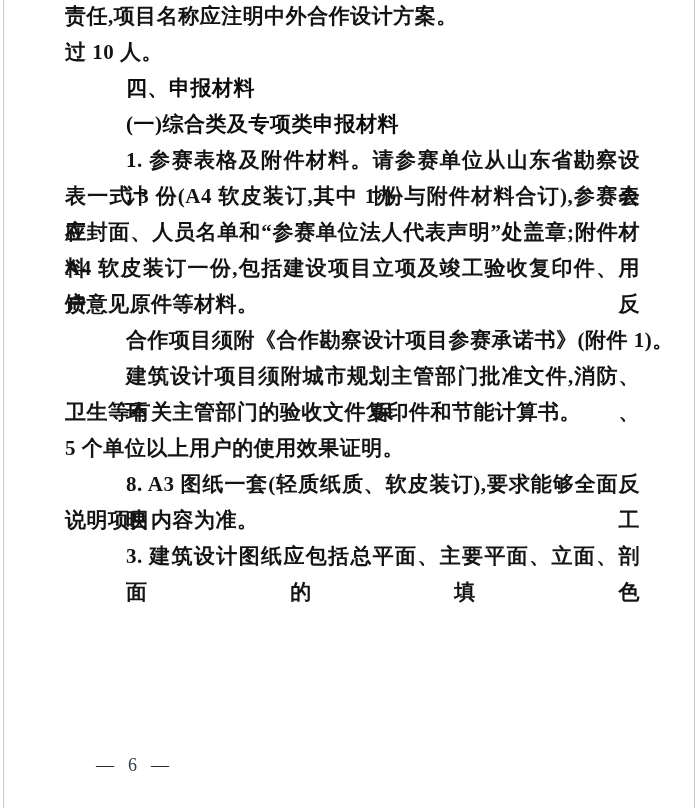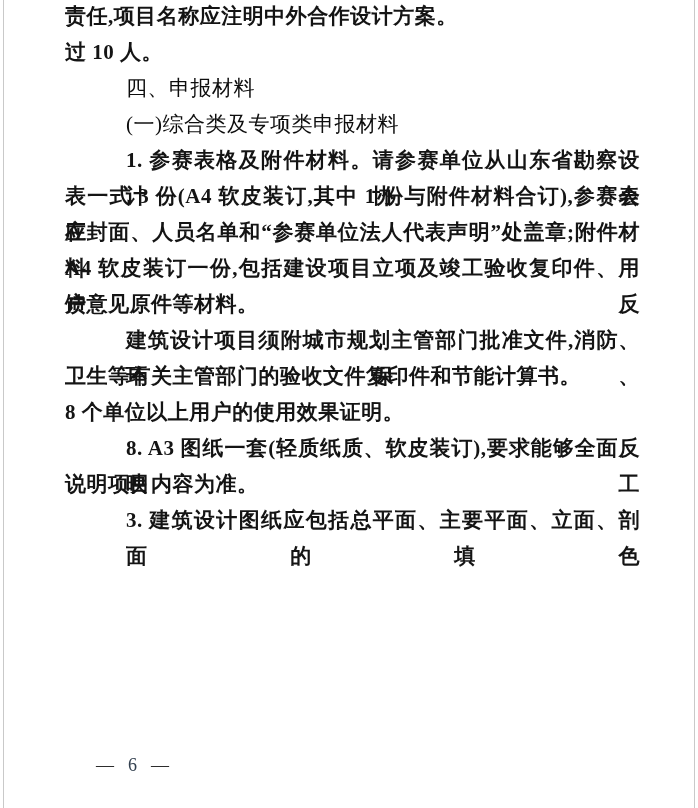--- a/index.html
+++ b/index.html
@@ -43,21 +43,21 @@
   .doc-line.fill {
     white-space: normal;
     text-align: justify;
     text-align-last: justify;
   }
   .doc-line.indent {
     padding-left: 61px;
     box-sizing: border-box;
   }
   .doc-line.bold {
-    font-weight: 400;
+    font-weight: 700;
     color: #0d0d0d;
   }
 
   .page-footer {
     position: absolute;
     left: 96px;
     top: 753px;
     font-size: 18px;
     line-height: 24px;
     color: #2a2a2a;
@@ -84,23 +84,24 @@
   <div class="doc-body">
       <div class="doc-line">责任,项目名称应注明中外合作设计方案。</div>
       <div class="doc-line">过 10 人。</div>
       <div class="doc-line indent bold">四、申报材料</div>
       <div class="doc-line indent bold">(一)综合类及专项类申报材料</div>
       <div class="doc-line indent fill">1. 参赛表格及附件材料。请参赛单位从山东省勘察设计协会</div>
       <div class="doc-line fill">表一式 3 份(A4 软皮装订,其中 1 份与附件材料合订),参赛表应</div>
       <div class="doc-line fill">在封面、人员名单和“参赛单位法人代表声明”处盖章;附件材料</div>
       <div class="doc-line fill">A4 软皮装订一份,包括建设项目立项及竣工验收复印件、用户反</div>
       <div class="doc-line">馈意见原件等材料。</div>
+      <div class="doc-line indent">合作项目须附《合作勘察设计项目参赛承诺书》(附件 1)。</div>
       <div class="doc-line indent fill">建筑设计项目须附城市规划主管部门批准文件,消防、环保、</div>
       <div class="doc-line">卫生等有关主管部门的验收文件复印件和节能计算书。</div>
-      <div class="doc-line">8 个单位以上用户的使用效果证明。</div>
+      <div class="doc-line">5 个单位以上用户的使用效果证明。</div>
       <div class="doc-line indent fill">8. A3 图纸一套(轻质纸质、软皮装订),要求能够全面反映工</div>
       <div class="doc-line">说明项目内容为准。</div>
       <div class="doc-line indent fill">3. 建筑设计图纸应包括总平面、主要平面、立面、剖面的填色</div>
     </div>
 
   <div class="page-footer">
     <span class="dash">—</span><span class="num">6</span><span class="dash">—</span>
   </div>
 
 </div>

